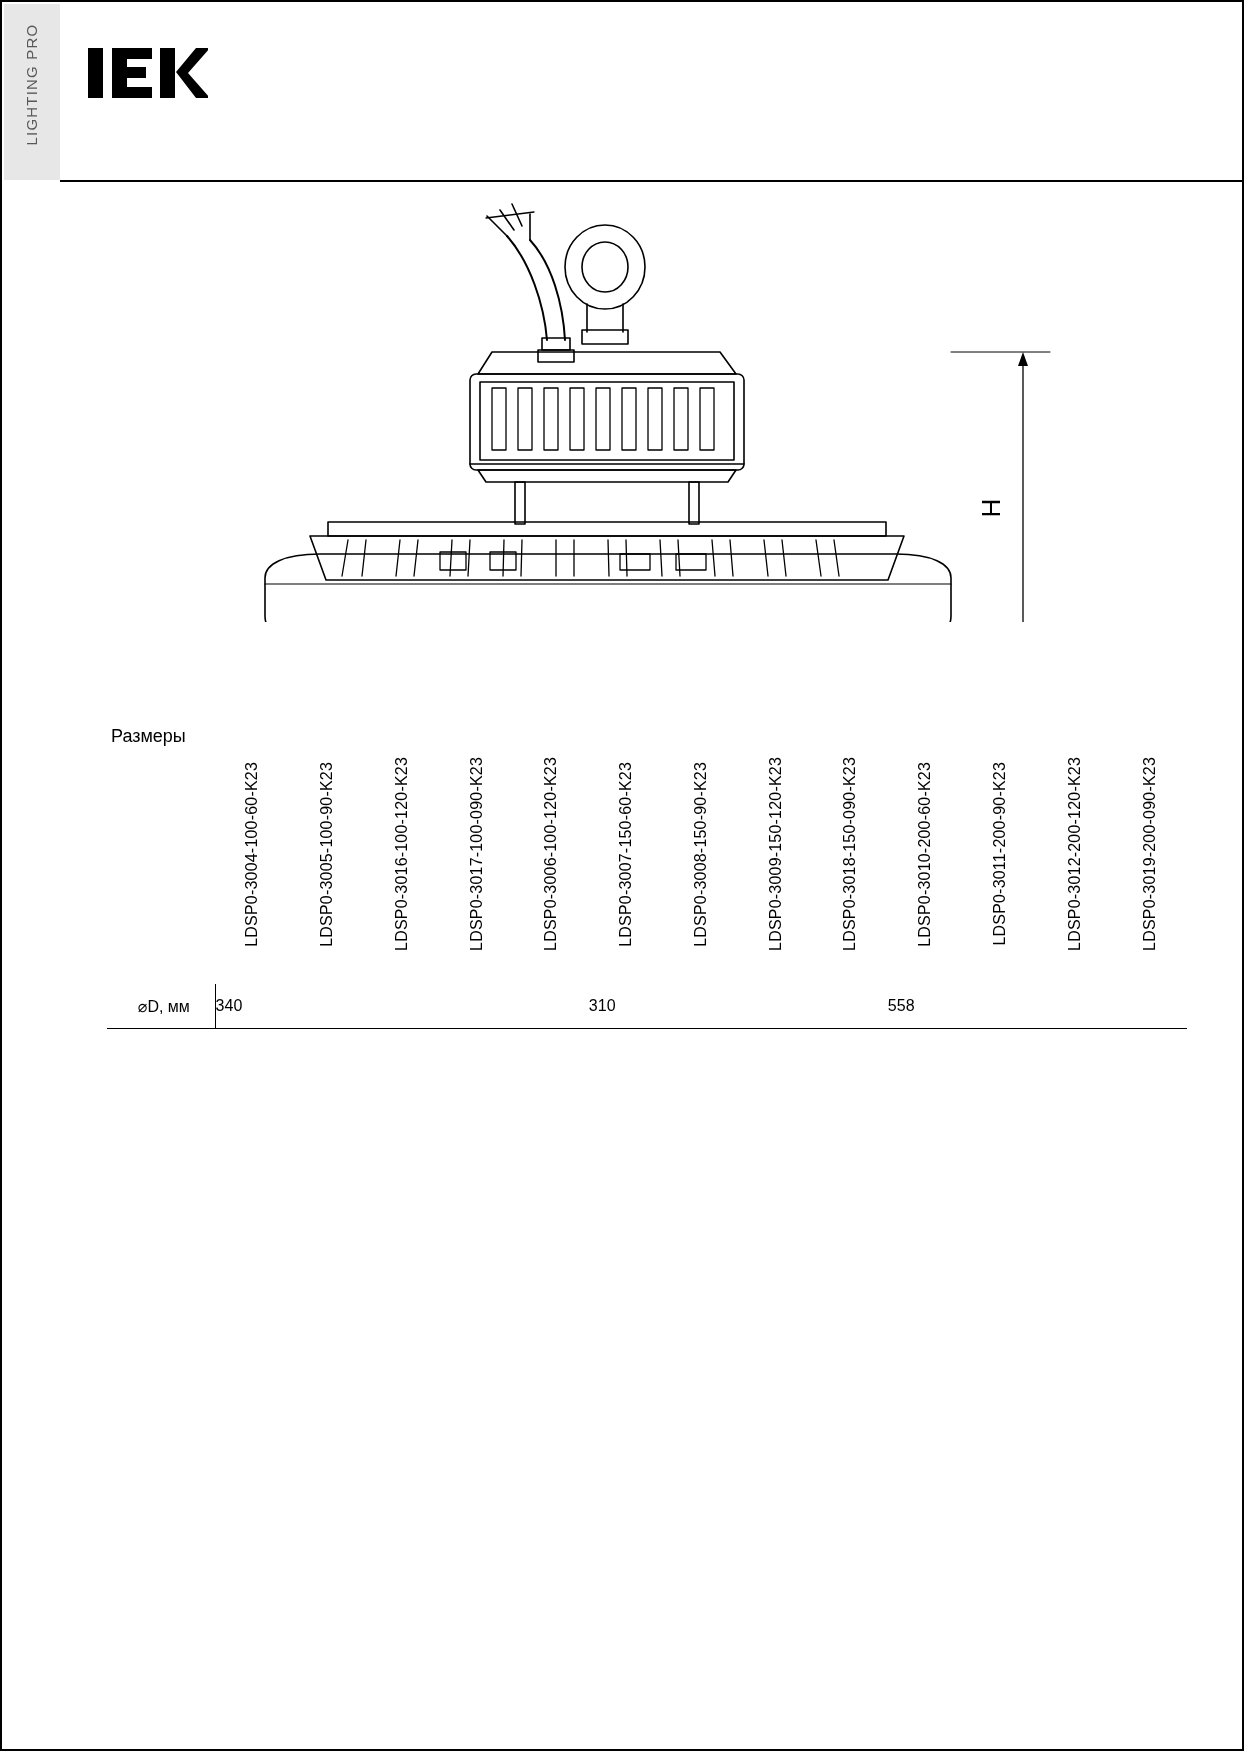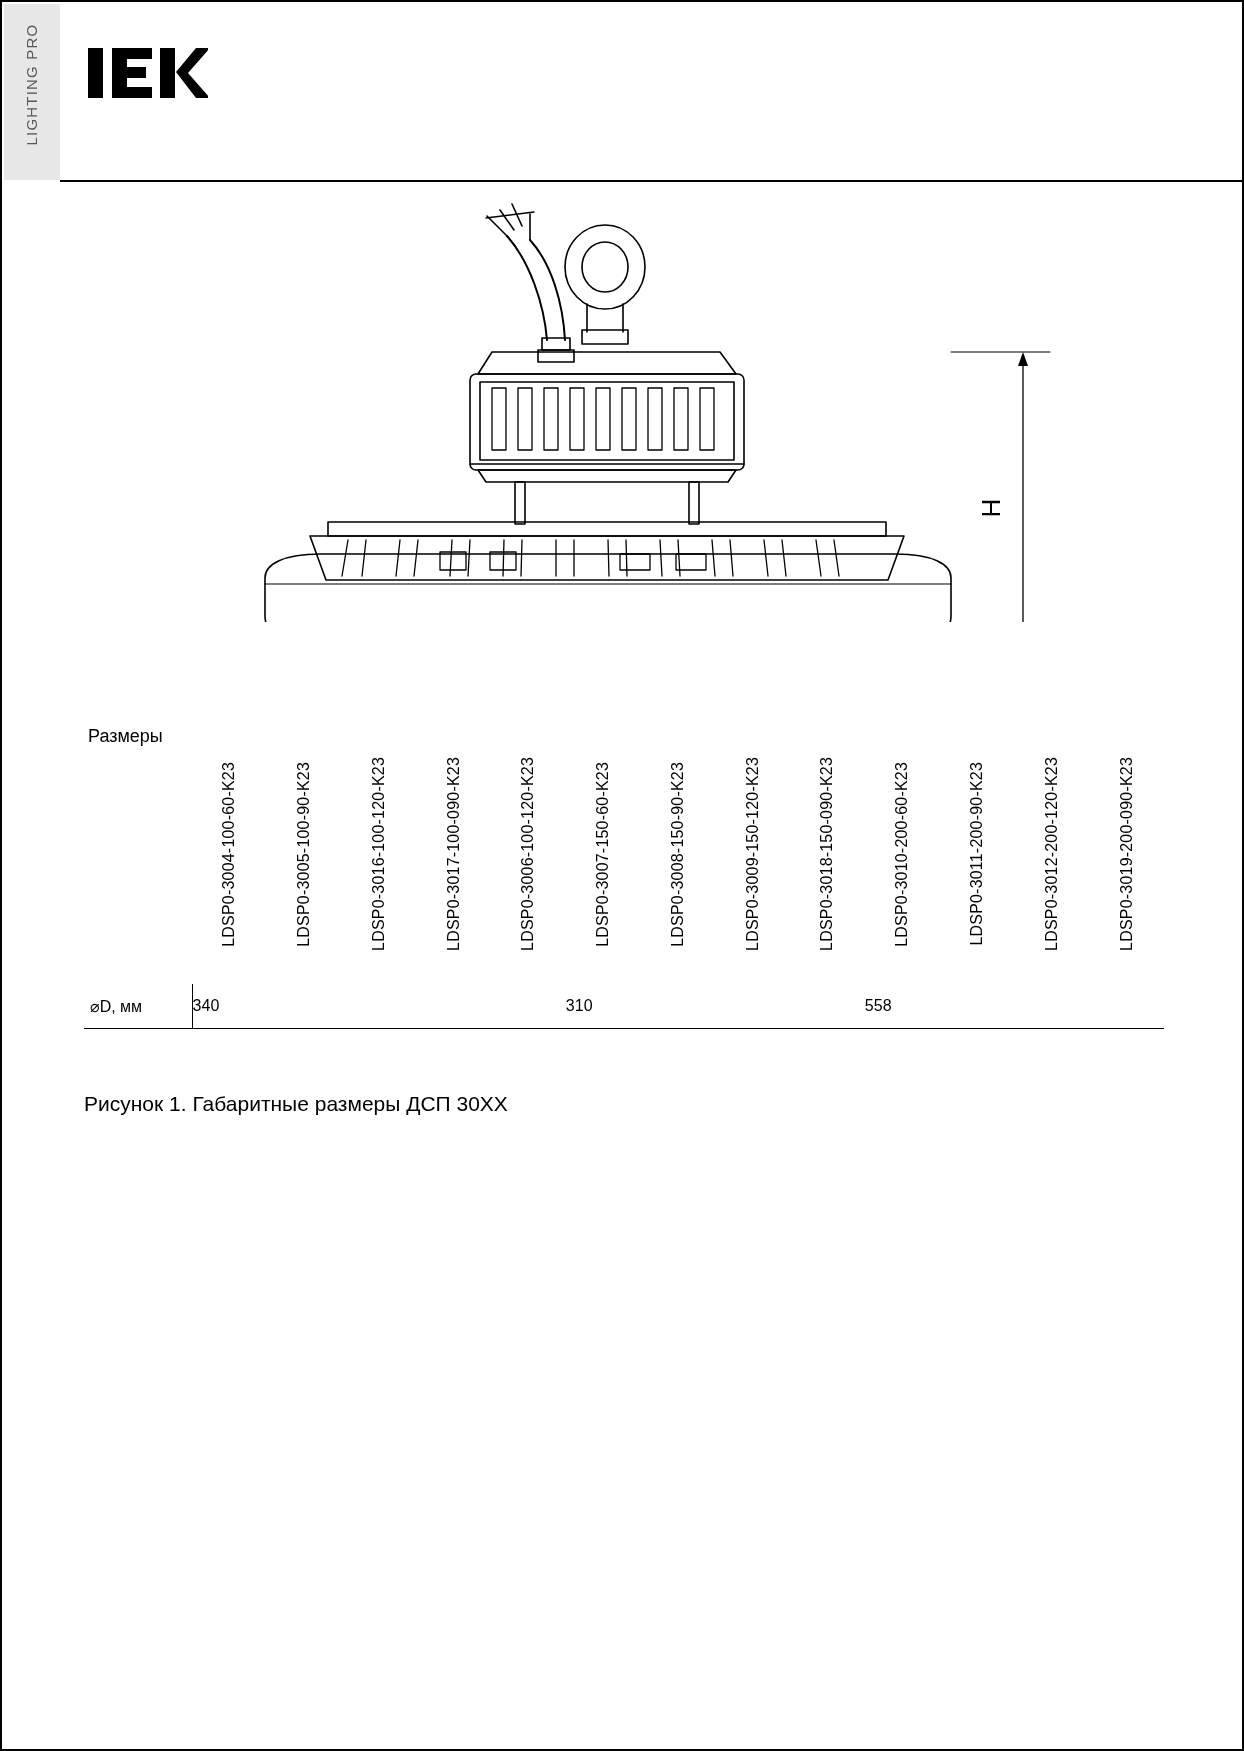--- a/index.html
+++ b/index.html
@@ -75,20 +75,21 @@
   .table-wrap {
     position: absolute;
     left: 82px;
     top: 718px;
     width: 1080px;
   }
   table.dims {
     border-collapse: collapse;
     width: 1080px;
     table-layout: fixed;
+    margin-left: 23px;
   }
   table.dims td, table.dims th {
     border: 0;
     padding: 0;
     font-weight: normal;
     font-size: 16px;
     vertical-align: middle;
   }
   .row-head td {
     height: 258px;
@@ -117,20 +118,21 @@
   }
   .data-row td {
     height: 44px;
     border-bottom: 1.1px solid #000;
     font-size: 18px;
     padding-left: 8px;
   }
   .data-row td.label-cell {
     border-right: 1.1px solid #000;
     padding-left: 6px;
+    text-align: center;
   }
   .data-row:last-child td {
     border-bottom: 1.6px solid #000;
   }
   .caption {
     position: absolute;
     left: 82px;
     top: 1090px;
     font-size: 21px;
   }
@@ -271,15 +273,14 @@
           <td class="label-cell">⌀D, мм</td>
           <td colspan="5">340</td>
           <td colspan="4">310</td>
           <td colspan="4">558</td>
         </tr>
 
       </tbody>
     </table>
   </div>
 
-  <div class="caption">Рисунок 1. Габаритные размеры ДСП 30ХХ</div>
 
 </div>
 
 </body></html>

